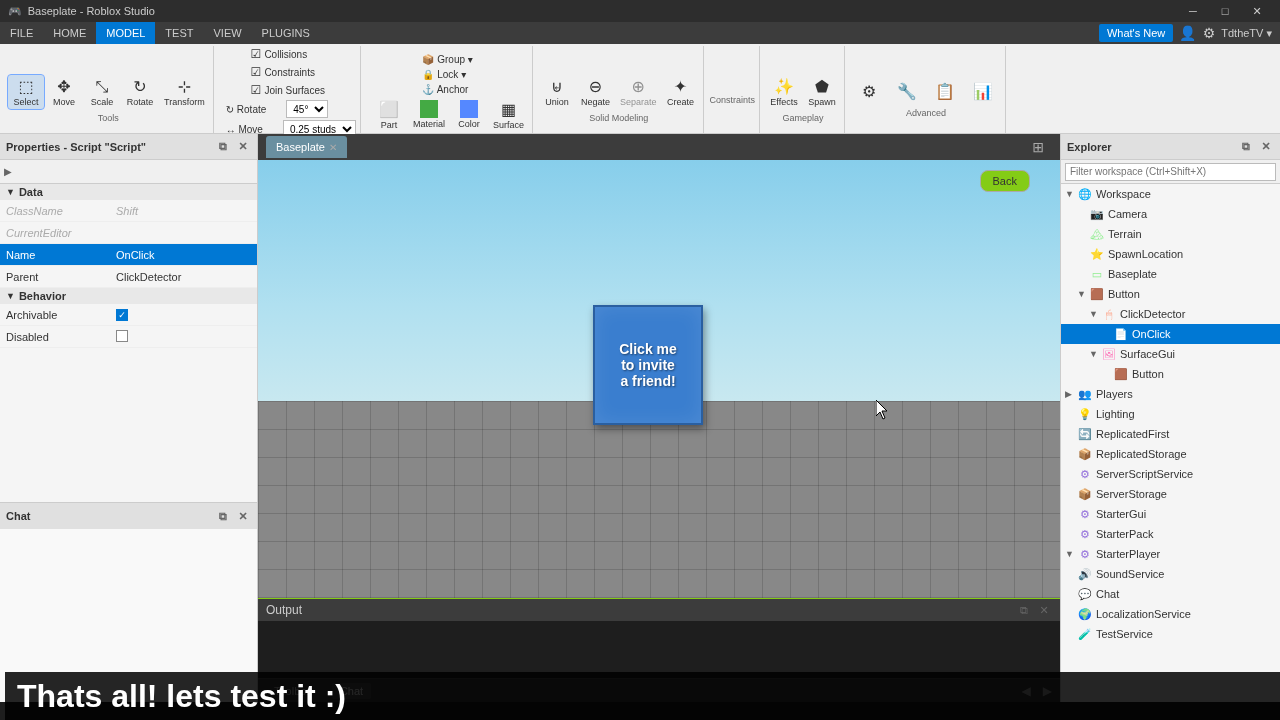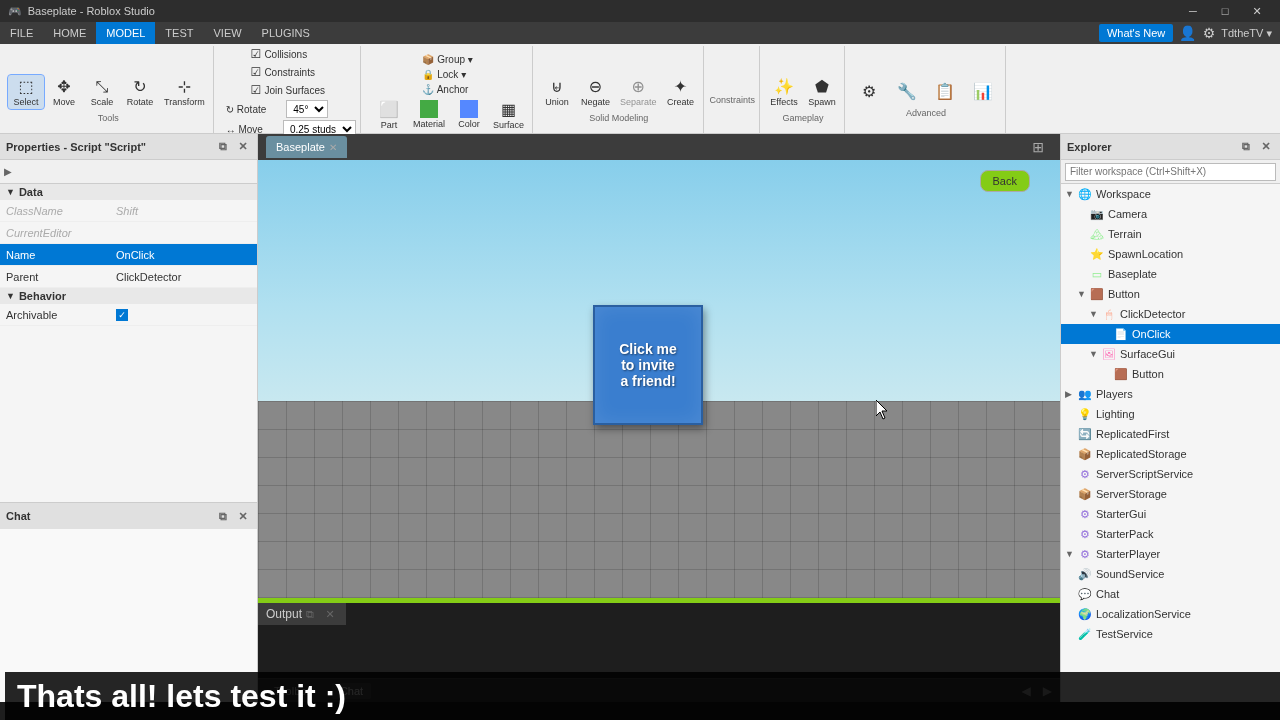--- a/index.html
+++ b/index.html
@@ -85,21 +85,21 @@
     .tree-item { display: flex; align-items: center; height: 20px; padding-left: 4px; cursor: pointer; font-size: 11px; color: #333; }
     .tree-item.selected { background: #0078d4; color: white; }
     .tree-item.selected .tree-label { color: white; }
     .tree-indent { display: inline-block; width: 12px; flex-shrink: 0; }
     .tree-arrow { width: 12px; font-size: 9px; color: #666; cursor: pointer; flex-shrink: 0; }
     .tree-arrow.empty { width: 12px; }
     .tree-icon { width: 16px; height: 16px; margin-right: 3px; display: flex; align-items: center; justify-content: center; flex-shrink: 0; }
     .tree-label { font-size: 11px; white-space: nowrap; }
 
     
-    #output-panel { height: 80px; background: #1e1e1e; border-top: 5px solid #84cc16; display: flex; flex-direction: row; }
+    #output-panel { height: 80px; background: #1e1e1e; border-top: 1px solid #84cc16; display: flex; flex-direction: column; }
     #output-header { height: 22px; background: #3c3c3c; display: flex; align-items: center; justify-content: space-between; padding: 0 8px; }
     #output-icons { display: flex; gap: 4px; }
     #output-content { flex: 1; background: #1e1e1e; padding: 2px 6px; overflow-y: auto; }
 
     
     #bottom-bar { height: 24px; background: #3c3c3c; display: flex; align-items: center; padding: 0 8px; gap: 12px; border-top: 1px solid #555; }
     .bottom-tab { padding: 2px 8px; font-size: 11px; color: #ccc; cursor: pointer; }
     .bottom-tab.active { background: #555; color: white; border-radius: 2px; }
 
     
@@ -331,20 +331,26 @@
         <div class="prop-section-header">
           <span class="arrow">▼</span>
           <span>Behavior</span>
         </div>
         <div class="prop-row">
           <span class="prop-name">Archivable</span>
           <span class="prop-value">
             <span class="checkbox-icon checked">✓</span>
           </span>
         </div>
+        <div class="prop-row">
+          <span class="prop-name">Disabled</span>
+          <span class="prop-value">
+            <span class="checkbox-icon"></span>
+          </span>
+        </div>
       </div>
     </div>
 
     <div id="chat-panel">
       <div id="chat-header">
         <span>Chat</span>
         <div style="display:flex;gap:4px;">
           <div class="panel-icon-btn">⧉</div>
           <div class="panel-icon-btn">✕</div>
         </div>

